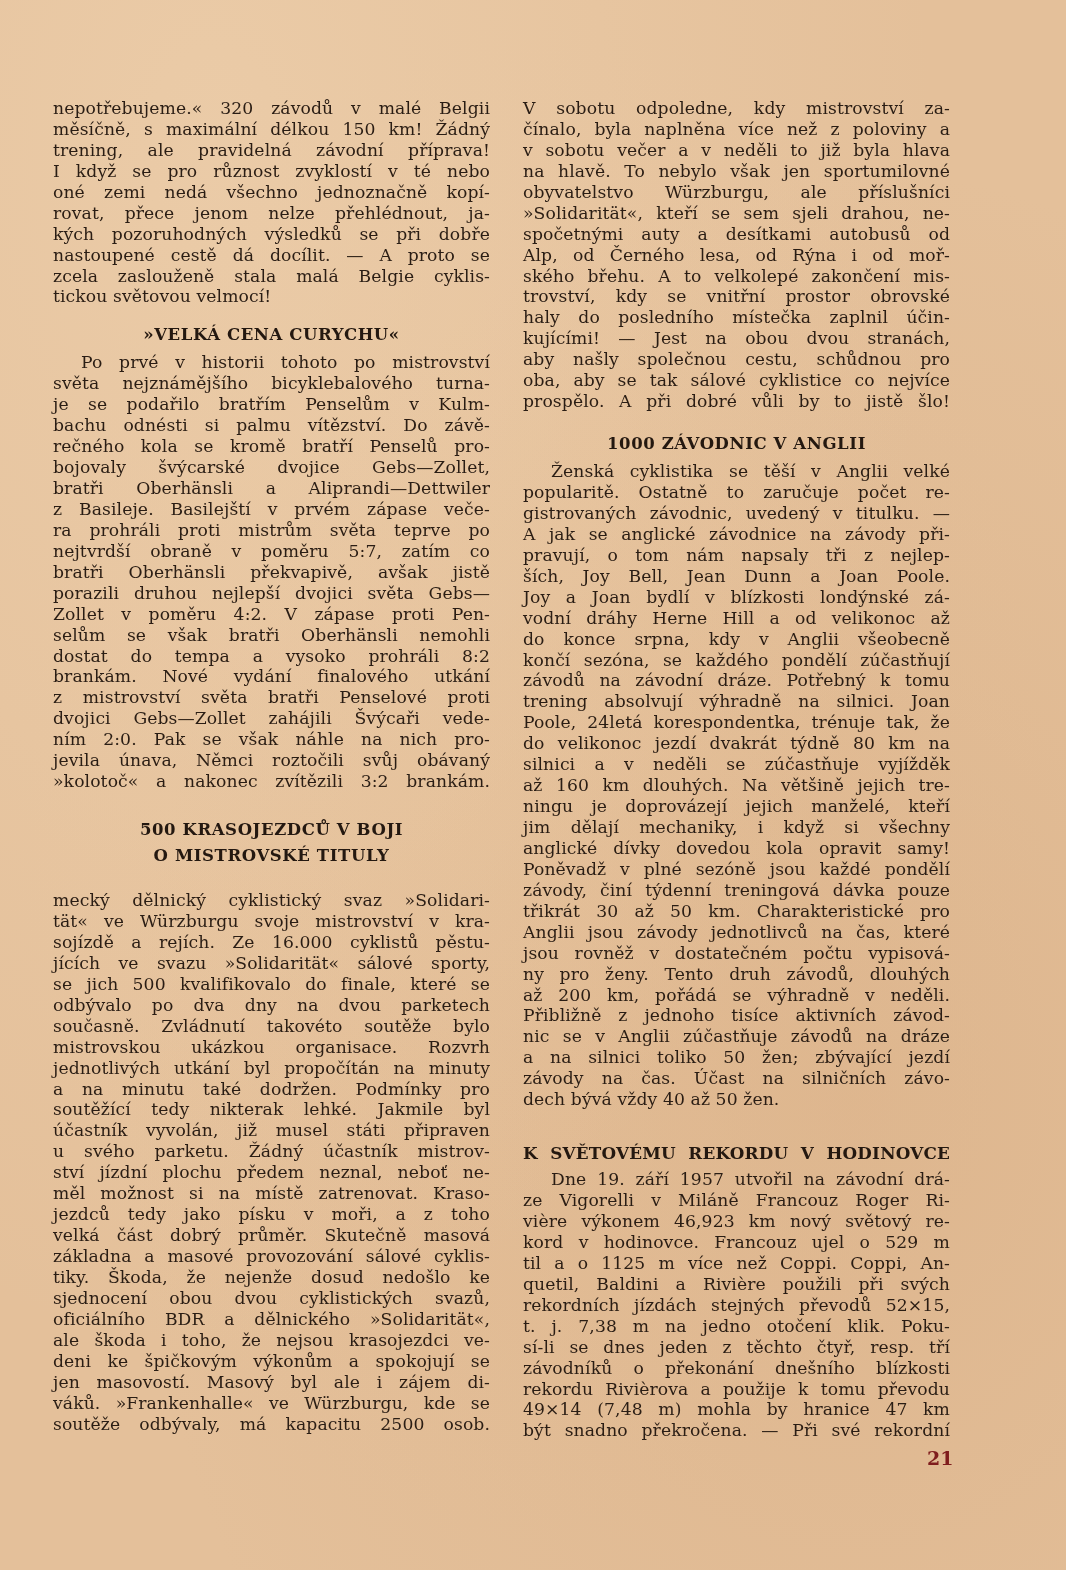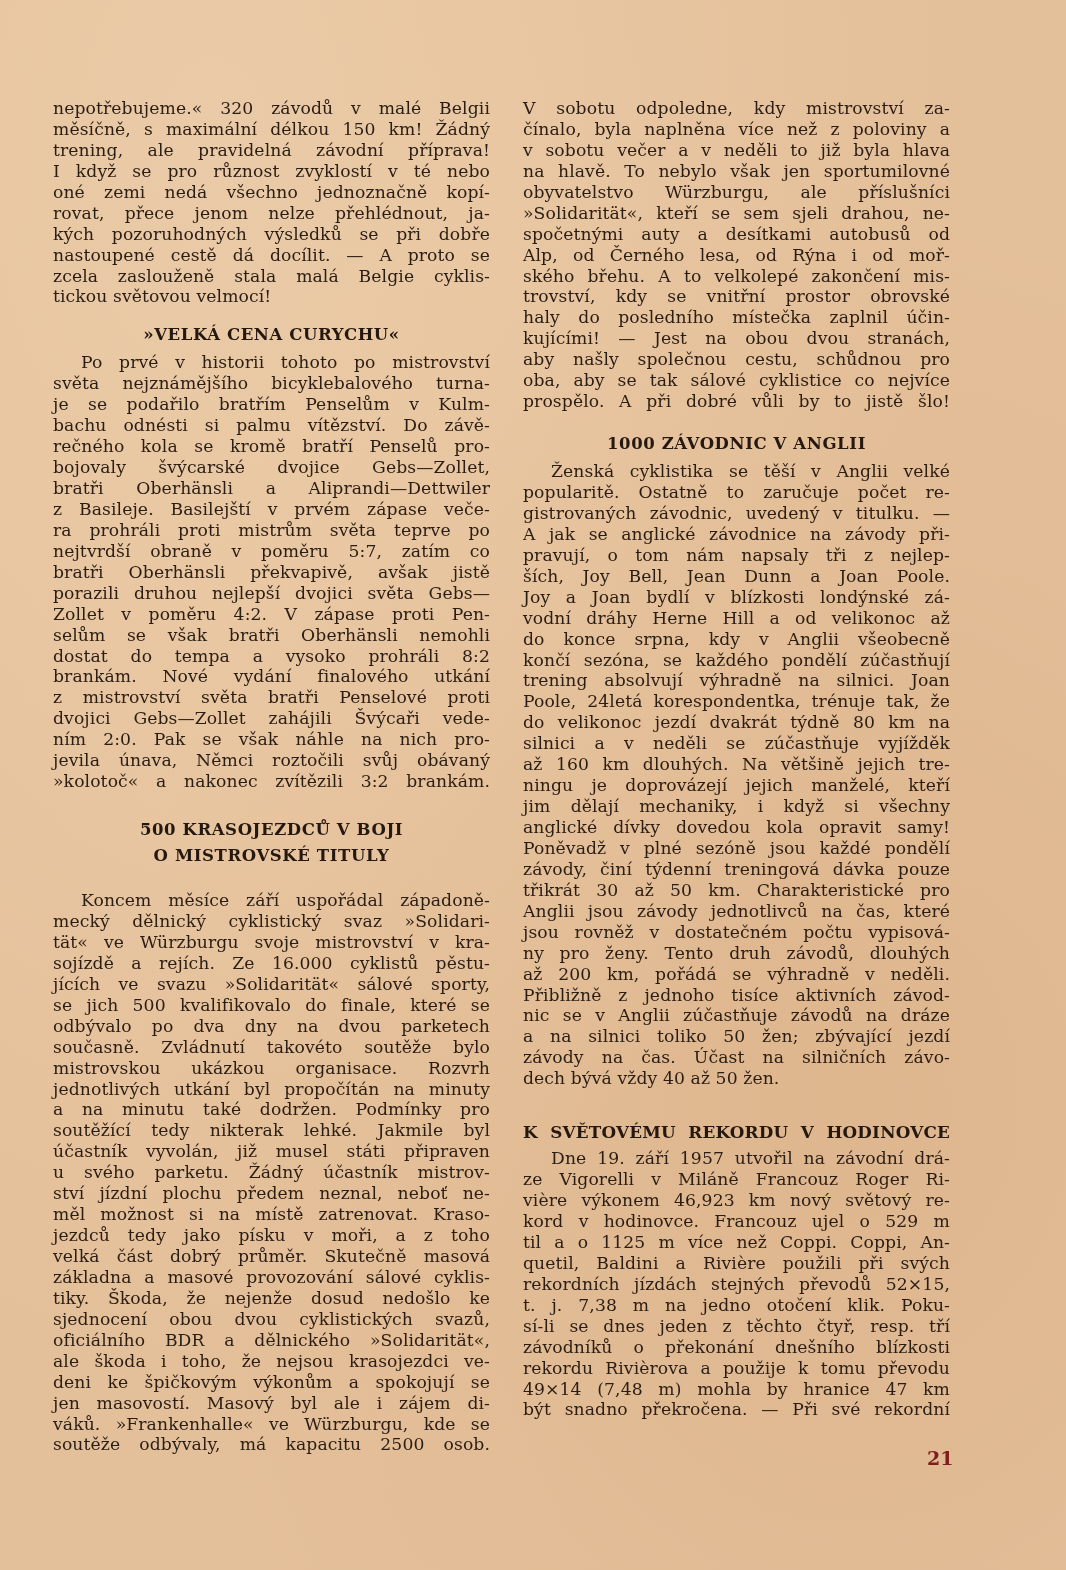--- a/index.html
+++ b/index.html
@@ -90,21 +90,20 @@
         <span class="line">ním 2:0. Pak se však náhle na nich pro-</span>
         <span class="line">jevila únava, Němci roztočili svůj obávaný</span>
         <span class="line">»kolotoč« a nakonec zvítězili 3:2 brankám.</span>
       </div>
 
     <div class="heading h-krasojezdci">
       <span>500 KRASOJEZDCŮ V BOJI</span><br>
       <span>O MISTROVSKÉ TITULY</span>
     </div>
     <div id="krasojezdci">
-        <span class="line indent">Koncem měsíce září uspořádal západoně-</span>
         <span class="line">mecký dělnický cyklistický svaz »Solidari-</span>
         <span class="line">tät« ve Würzburgu svoje mistrovství v kra-</span>
         <span class="line">sojízdě a rejích. Ze 16.000 cyklistů pěstu-</span>
         <span class="line">jících ve svazu »Solidarität« sálové sporty,</span>
         <span class="line">se jich 500 kvalifikovalo do finale, které se</span>
         <span class="line">odbývalo po dva dny na dvou parketech</span>
         <span class="line">současně. Zvládnutí takovéto soutěže bylo</span>
         <span class="line">mistrovskou ukázkou organisace. Rozvrh</span>
         <span class="line">jednotlivých utkání byl propočítán na minuty</span>
         <span class="line">a na minutu také dodržen. Podmínky pro</span>
@@ -151,20 +150,21 @@
         <span class="line indent">Ženská cyklistika se těší v Anglii velké</span>
         <span class="line">popularitě. Ostatně to zaručuje počet re-</span>
         <span class="line">gistrovaných závodnic, uvedený v titulku. —</span>
         <span class="line">A jak se anglické závodnice na závody při-</span>
         <span class="line">pravují, o tom nám napsaly tři z nejlep-</span>
         <span class="line">ších, Joy Bell, Jean Dunn a Joan Poole.</span>
         <span class="line">Joy a Joan bydlí v blízkosti londýnské zá-</span>
         <span class="line">vodní dráhy Herne Hill a od velikonoc až</span>
         <span class="line">do konce srpna, kdy v Anglii všeobecně</span>
         <span class="line">končí sezóna, se každého pondělí zúčastňují</span>
+        <span class="line">závodů na závodní dráze. Potřebný k tomu</span>
         <span class="line">trening absolvují výhradně na silnici. Joan</span>
         <span class="line">Poole, 24letá korespondentka, trénuje tak, že</span>
         <span class="line">do velikonoc jezdí dvakrát týdně 80 km na</span>
         <span class="line">silnici a v neděli se zúčastňuje vyjížděk</span>
         <span class="line">až 160 km dlouhých. Na většině jejich tre-</span>
         <span class="line">ningu je doprovázejí jejich manželé, kteří</span>
         <span class="line">jim dělají mechaniky, i když si všechny</span>
         <span class="line">anglické dívky dovedou kola opravit samy!</span>
         <span class="line">Poněvadž v plné sezóně jsou každé pondělí</span>
         <span class="line">závody, činí týdenní treningová dávka pouze</span>

